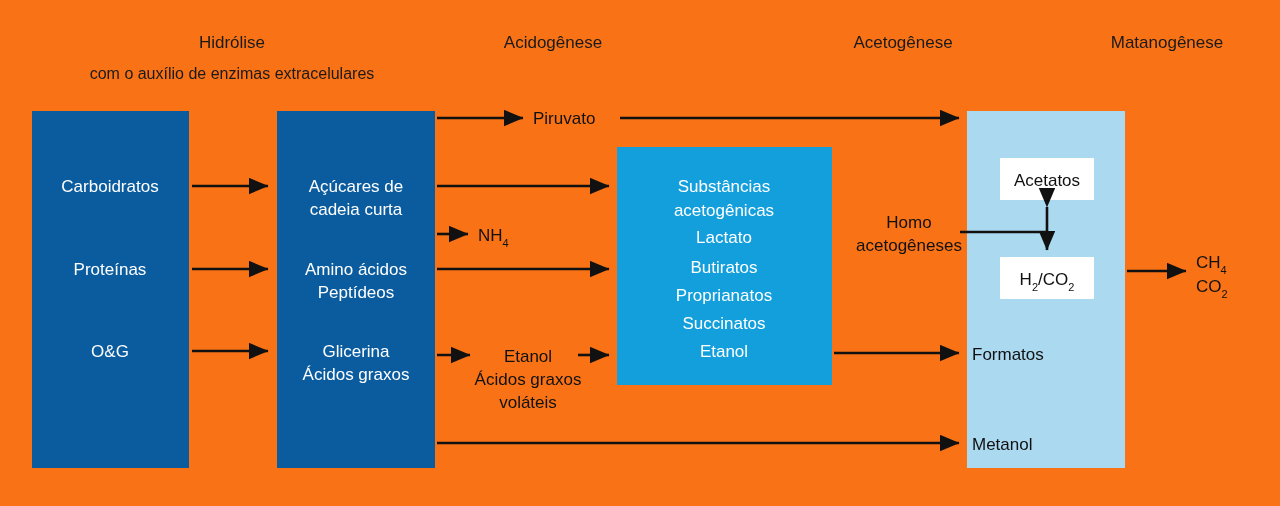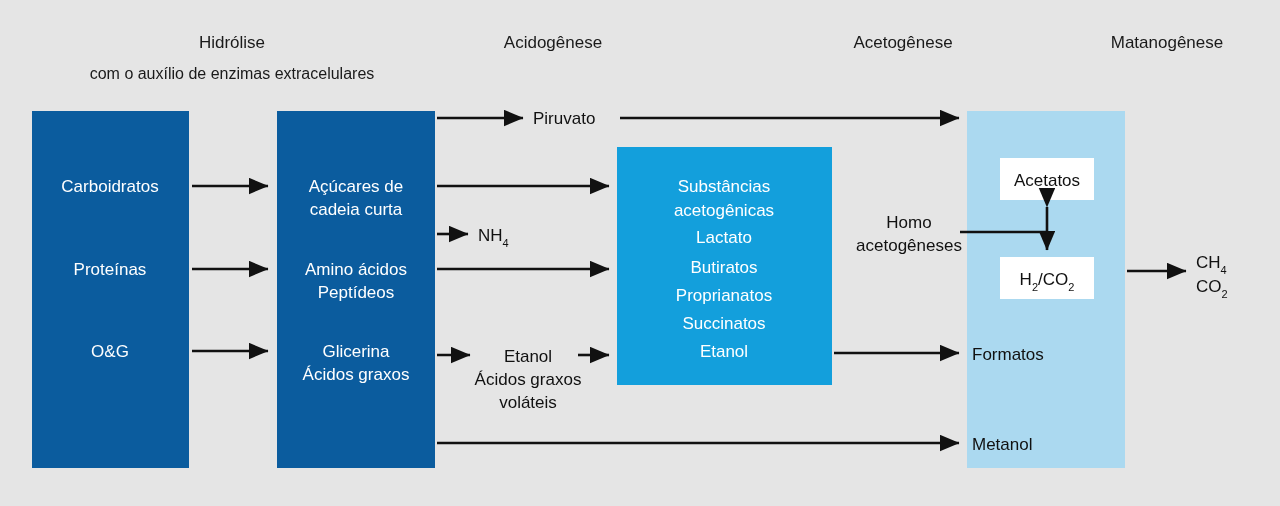--- a/index.html
+++ b/index.html
@@ -1,18 +1,18 @@
 <!DOCTYPE html>
 <html><head>
 <meta charset="utf-8">
 <style>
   html,body{margin:0;padding:0;background:#ffffff;}
   body{width:1280px;height:506px;overflow:hidden;
        font-family:"Liberation Sans","DejaVu Sans",sans-serif;}
-  #stage{position:relative;width:1280px;height:506px;background:#e5e5e5;}
+  #stage{position:relative;width:1280px;height:506px;background:#f97316;}
   svg{position:absolute;top:0;left:0;}
   .hdr{font-size:17px;fill:#1a1a1a;text-anchor:middle;}
   .sub{font-size:16px;fill:#1a1a1a;text-anchor:middle;}
   .inbox{font-size:17px;fill:#ffffff;text-anchor:middle;}
   .inbox-cy{font-size:17px;fill:#ffffff;text-anchor:middle;}
   .blk{font-size:17px;fill:#111111;text-anchor:middle;}
   .blk-l{font-size:17px;fill:#111111;text-anchor:start;}
   .sub-sm{font-size:11px;}
   line,path.arrw{stroke:#111;stroke-width:2.6;}
 </style>

